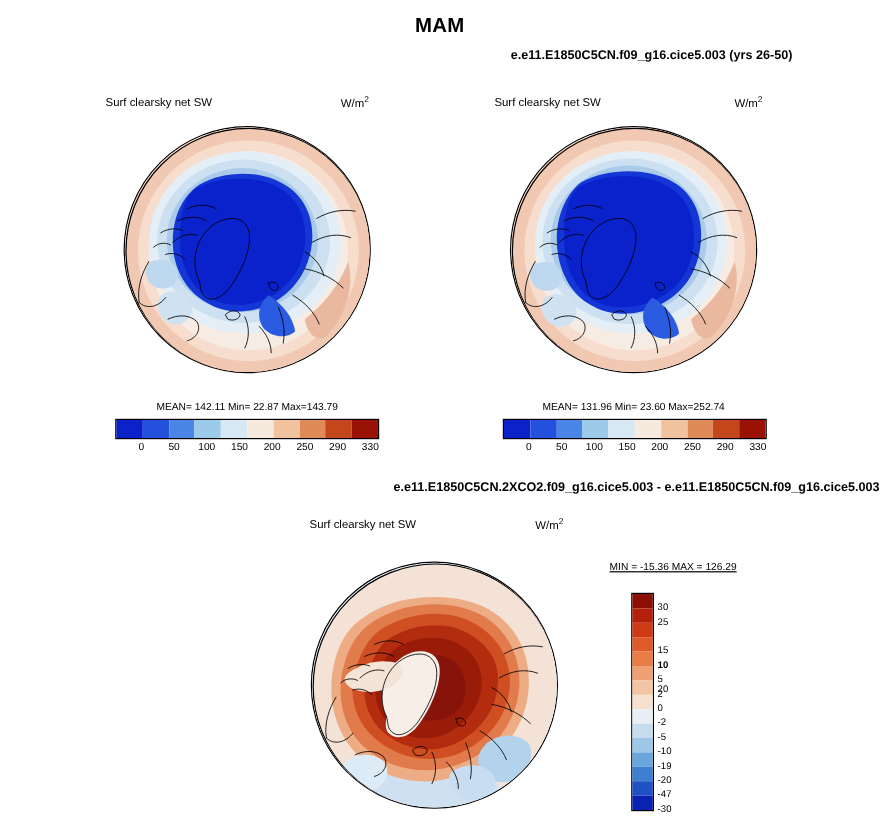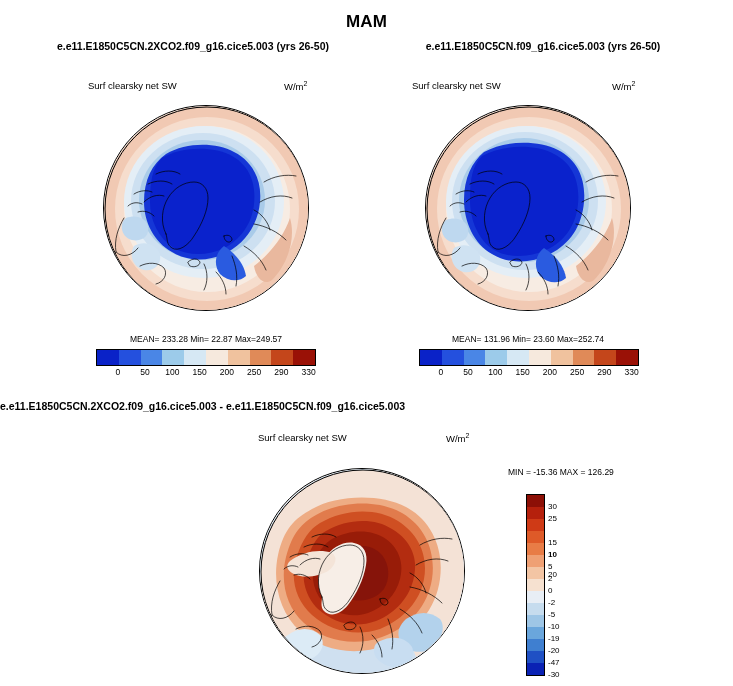--- a/index.html
+++ b/index.html
@@ -37,21 +37,21 @@
     text-align: center;
     white-space: nowrap;
   }
   .panel-title.left  { top: 40px; left: 18px;  width: 350px; }
   .panel-title.right { top: 40px; left: 368px; width: 350px; }
   .diff-title {
     position: absolute;
     top: 400px;
     left: 0;
     width: 733px;
-    text-align: left;
+    text-align: right;
     font-size: 10.5px;
     font-weight: bold;
   }
   .var-label {
     position: absolute;
     font-size: 9.5px;
     white-space: nowrap;
   }
   .unit-label {
     position: absolute;
@@ -120,30 +120,30 @@
   }
   .cbar-v-ticks span {
     position: absolute;
     transform: translateY(-50%);
     left: 0;
   }
   .minmax {
     position: absolute;
     font-size: 8.5px;
     white-space: nowrap;
+    text-decoration: underline;
   }
 </style>
 </head>
 <body>
 
 <div class="page">
 
   <div class="title-main">MAM</div>
 
-  <div class="panel-title left">e.e11.E1850C5CN.2XCO2.f09_g16.cice5.003 (yrs 26-50)</div>
   <div class="var-label" style="top:80px; left:88px;">Surf clearsky net SW</div>
   <div class="unit-label" style="top:80px; left:284px;"><span>W/m</span><sup>2</sup></div>
 
   <div class="globe" id="globe-left" style="top:105px; left:103px; width:206px; height:206px;">
     <div class="ocean-outer" style="background:#f2cdb9;"></div>
     <svg viewBox="0 0 206 206" width="206" height="206">
 
       <circle cx="103" cy="103" r="102" fill="#f1c9b3"></circle>
 
       <circle cx="103" cy="103" r="92" fill="#f6ddcd"></circle>
@@ -193,21 +193,21 @@
 
         <path d="M150 104 C158 108 164 116 166 124"></path>
 
         <path d="M120 130 C124 128 128 130 128 134 C126 138 120 136 120 130 Z"></path>
 
         <circle cx="103" cy="103" r="102" stroke-width="1"></circle>
       </g>
     </svg>
   </div>
 
-  <div class="stats" style="top:334px; left:103px; width:206px;">MEAN= 233.28  Min=  22.87  Max=249.57</div>
+  <div class="stats" style="top:334px; left:103px; width:206px;">MEAN= 142.11  Min=  22.87  Max=143.79</div>
 
   <div class="cbar-h" style="top:349px; left:96px; width:218px;">
     <div style="background:#0a22c8"></div>
     <div style="background:#2450de"></div>
     <div style="background:#4a86e6"></div>
     <div style="background:#9ccbea"></div>
     <div style="background:#d6e8f4"></div>
     <div style="background:#f6e9dd"></div>
     <div style="background:#f0c29e"></div>
     <div style="background:#e08a58"></div>

